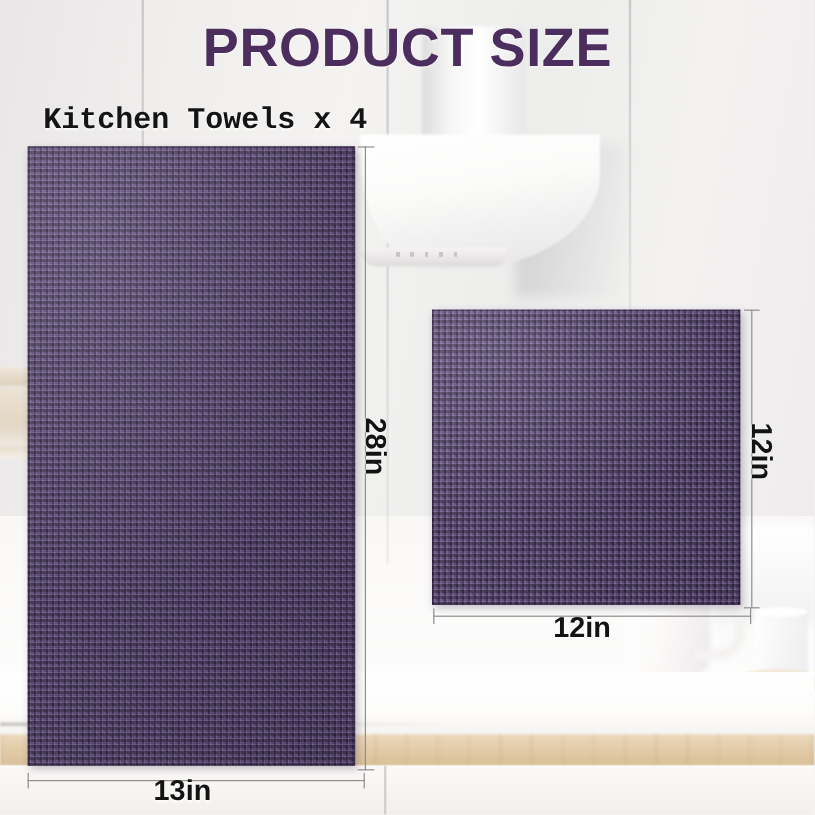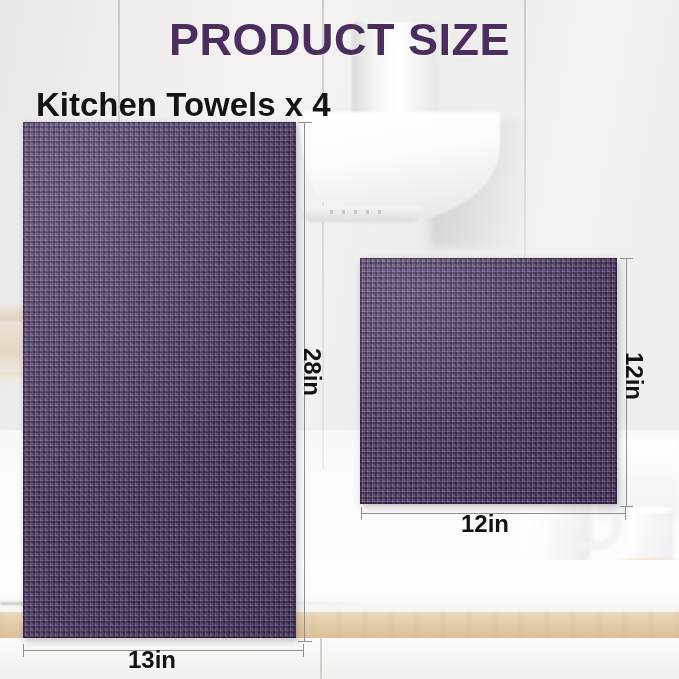--- a/index.html
+++ b/index.html
@@ -149,23 +149,24 @@
     text-align:center;
     font-size:45px;font-weight:bold;
     letter-spacing:.5px;
     color:#4b2d5e;
     text-shadow:0 1px 2px rgba(255,255,255,.8);
   }
 
   
   .lbl{
     position:absolute;
-    font-size:33px;font-weight:bold;color:#141414;
+    font-size:25px;font-weight:bold;color:#141414;
     white-space:nowrap;
     text-shadow:0 1px 2px rgba(255,255,255,.85);
+    font-family:Liberation Mono, monospace;
   }
   .lbl-towel{left:36px;top:86px;}
   .lbl-cloth{left:390px;top:214px;}
 
   
   .fabric{
     position:absolute;
     background-color:#604a7e;
     background-image:
       repeating-linear-gradient(0deg, rgba(0,0,0,.26) 0 2px, rgba(255,255,255,.10) 2px 3px, rgba(0,0,0,0) 3px 5px),

